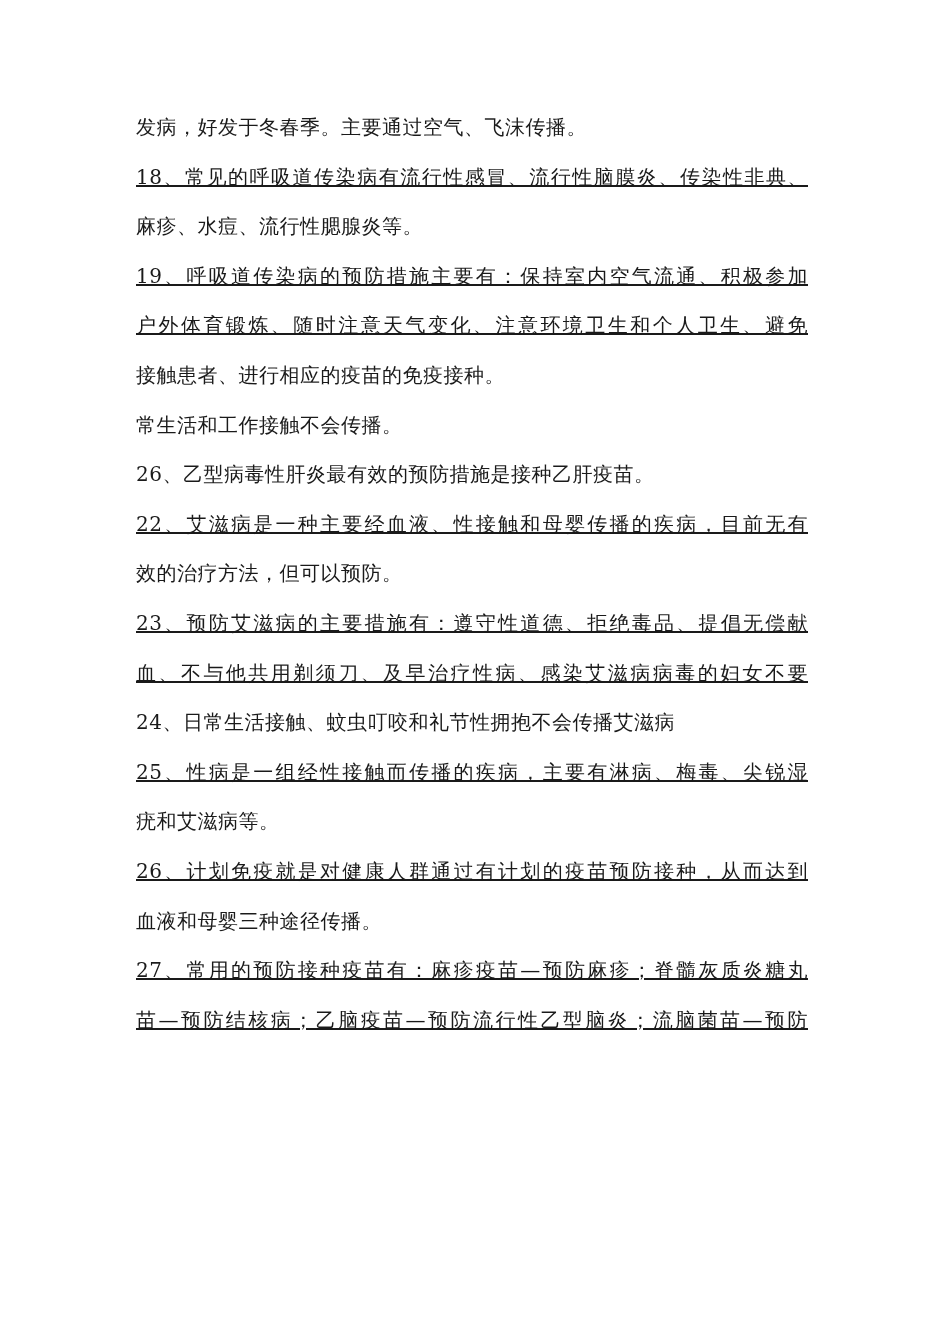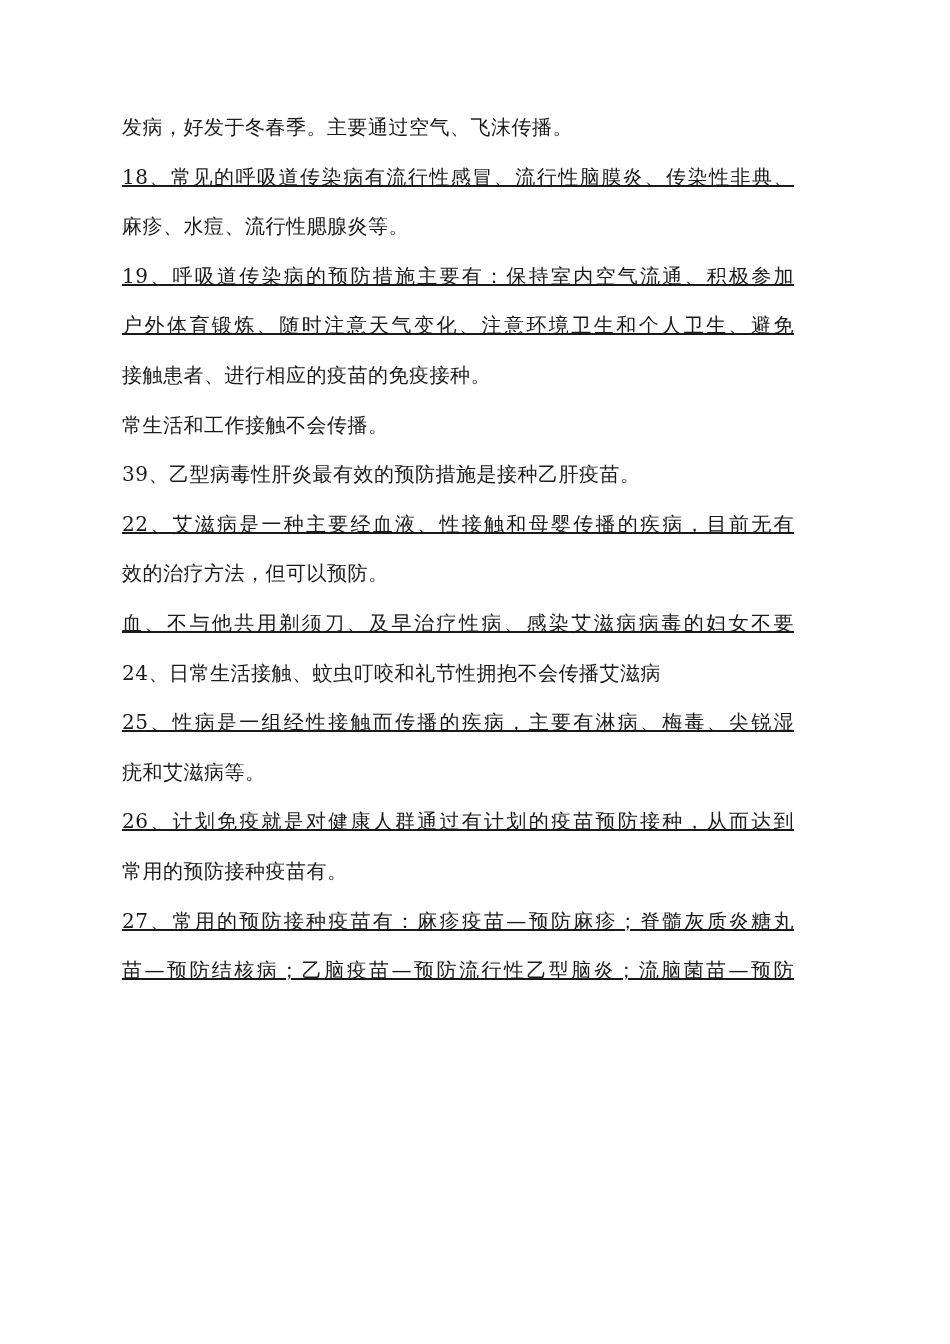--- a/index.html
+++ b/index.html
@@ -10,21 +10,21 @@
     body {
       width: 950px;
       height: 1344px;
       position: relative;
       overflow: hidden;
       font-family: "DejaVu Serif", "Liberation Serif", serif;
       color: #1a1a1a;
     }
     .page {
       position: absolute;
-      left: 122px;
+      left: 136px;
       top: 110px;
       width: 672px;
     }
     .line {
       height: 49.6px;
       line-height: 34px;
       font-size: 20px;
       white-space: nowrap;
       letter-spacing: 0.5px;
     }
@@ -38,24 +38,25 @@
 <body>
 
 <div class="page">
   <div class="line">发病，好发于冬春季。主要通过空气、飞沫传播。</div>
   <div class="line justify">18、常见的呼吸道传染病有流行性感冒、流行性脑膜炎、传染性非典、</div>
   <div class="line">麻疹、水痘、流行性腮腺炎等。</div>
   <div class="line justify">19、呼吸道传染病的预防措施主要有：保持室内空气流通、积极参加</div>
   <div class="line justify">户外体育锻炼、随时注意天气变化、注意环境卫生和个人卫生、避免</div>
   <div class="line">接触患者、进行相应的疫苗的免疫接种。</div>
   <div class="line">常生活和工作接触不会传播。</div>
-  <div class="line">39、乙型病毒性肝炎最有效的预防措施是接种乙肝疫苗。</div>
+  <div class="line">26、乙型病毒性肝炎最有效的预防措施是接种乙肝疫苗。</div>
   <div class="line justify">22、艾滋病是一种主要经血液、性接触和母婴传播的疾病，目前无有</div>
   <div class="line">效的治疗方法，但可以预防。</div>
+  <div class="line justify">23、预防艾滋病的主要措施有：遵守性道德、拒绝毒品、提倡无偿献</div>
   <div class="line justify">血、不与他共用剃须刀、及早治疗性病、感染艾滋病病毒的妇女不要</div>
   <div class="line">24、日常生活接触、蚊虫叮咬和礼节性拥抱不会传播艾滋病</div>
   <div class="line justify">25、性病是一组经性接触而传播的疾病，主要有淋病、梅毒、尖锐湿</div>
   <div class="line">疣和艾滋病等。</div>
   <div class="line justify">26、计划免疫就是对健康人群通过有计划的疫苗预防接种，从而达到</div>
-  <div class="line">常用的预防接种疫苗有。</div>
+  <div class="line">血液和母婴三种途径传播。</div>
   <div class="line justify">27、常用的预防接种疫苗有：麻疹疫苗—预防麻疹；脊髓灰质炎糖丸</div>
   <div class="line justify">苗—预防结核病；乙脑疫苗—预防流行性乙型脑炎；流脑菌苗—预防</div>
 </div>
 
 </body></html>

